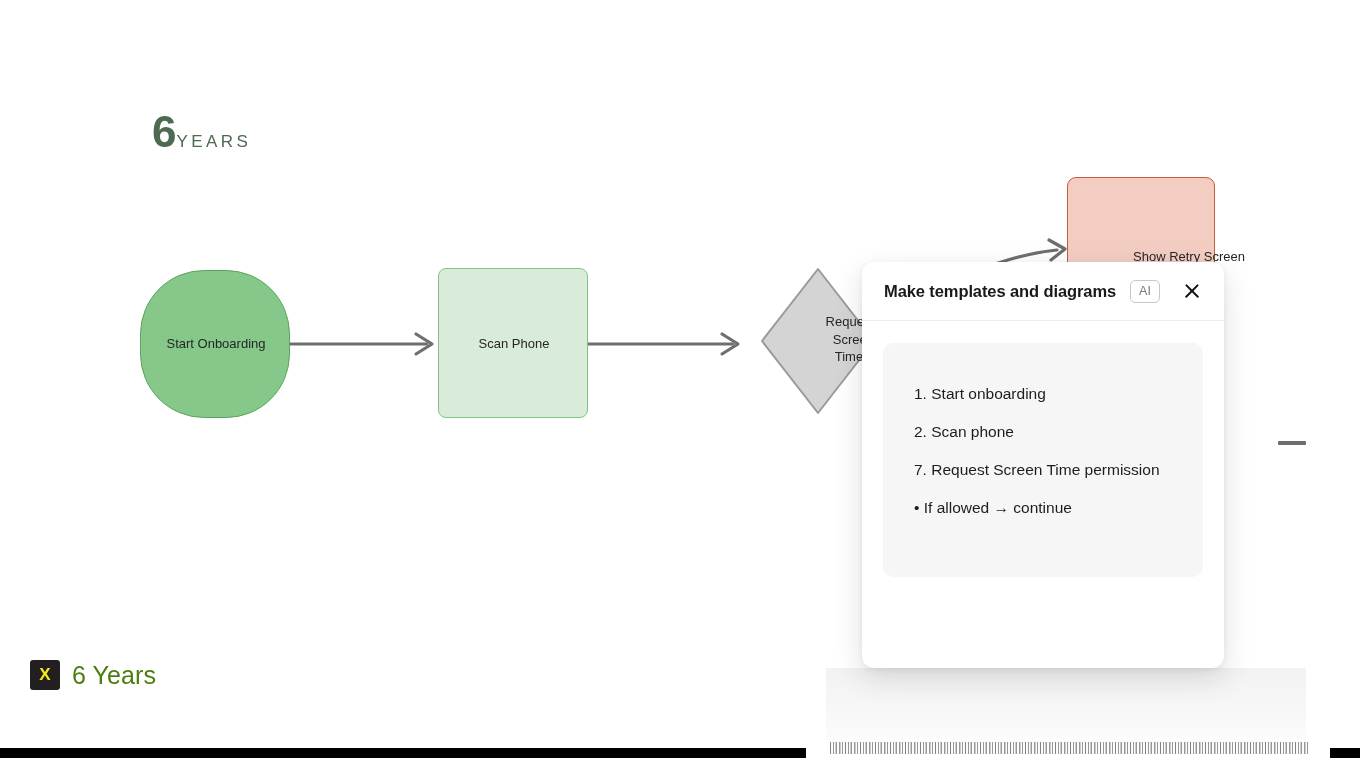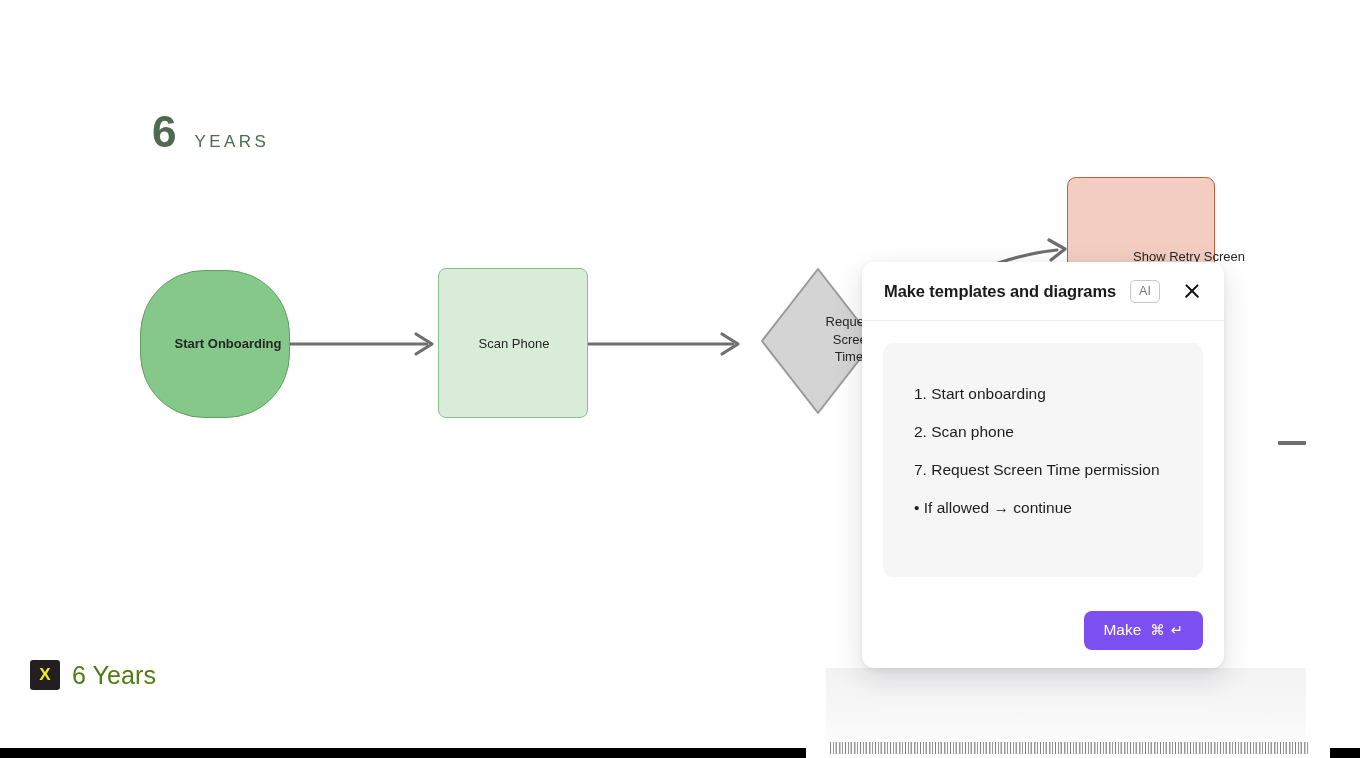--- a/index.html
+++ b/index.html
@@ -13,21 +13,21 @@
 
   
   #brand { position:absolute; left:152px; top:110px; display:flex; align-items:baseline; }
   #brand .six {
     font-family: "Liberation Sans", sans-serif;
     font-size: 44px; font-weight: 700; color:#4e6b51; line-height: 1;
     letter-spacing:-1px;
   }
   #brand .years {
     font-size: 17px; font-weight: 500; color:#4e6b51;
-    letter-spacing: 3.4px; margin-left: 19px;
+    letter-spacing: 3.4px; margin-left: 1px;
   }
 
   
   #watermark { position:absolute; left:30px; top:660px; display:flex; align-items:center; gap:12px; }
   #watermark .xbox {
     width: 30px; height: 30px; background:#231f20; border-radius:3px;
     display:flex; align-items:center; justify-content:center;
     color:#f3ec1b; font-size:17px; font-weight:700; font-family:"Liberation Sans", sans-serif;
   }
   #watermark .wtext { font-size: 25px; font-weight:400; color:#4d7c0f; letter-spacing:0.1px; }
@@ -36,21 +36,21 @@
   #flow { position:absolute; inset:0; }
   .node-label {
     position:absolute; color:#262626; font-size:13px; line-height:17px;
     text-align:center; pointer-events:none; white-space:pre-line;
   }
 
   .n-start {
     position:absolute; left:140px; top:270px; width:150px; height:148px;
     background:#85c88a; border:1.6px solid #5da362; border-radius:64px;
   }
-  .n-start .node-label { left:12px; top:64px; width:150px;font-weight:bold; }
+  .n-start .node-label { left:0; top:64px; width:150px; }
 
   .n-scan {
     position:absolute; left:438px; top:268px; width:150px; height:150px;
     background:#d9ecd9; border:1.6px solid #84c487; border-radius:8px;
   }
   .n-scan .node-label { left:0; top:66px; width:150px; }
 
   .n-diamond {
     position:absolute; left:758px; top:265px; width:120px; height:152px;
   }
@@ -198,26 +198,20 @@
       <div id="prompt-card">
         <ul id="prompt-list">
           <li>1. Start onboarding</li>
           <li>2. Scan phone</li>
           <li>7. Request Screen Time permission</li>
           <li>• If allowed → continue</li>
         </ul>
       </div>
     </div>
 
-    <div id="dlg-footer">
-      <button id="make-btn">
-        <span>Make</span>
-        <span class="kbd">⌘ ↵</span>
-      </button>
-    </div>
   </div>
 
   <div id="watermark">
     <div class="xbox">X</div>
     <div class="wtext">6 Years</div>
   </div>
 
   <div id="bar-noise"></div>
   <div id="bar-left"></div>
   <div id="bar-right"></div>

